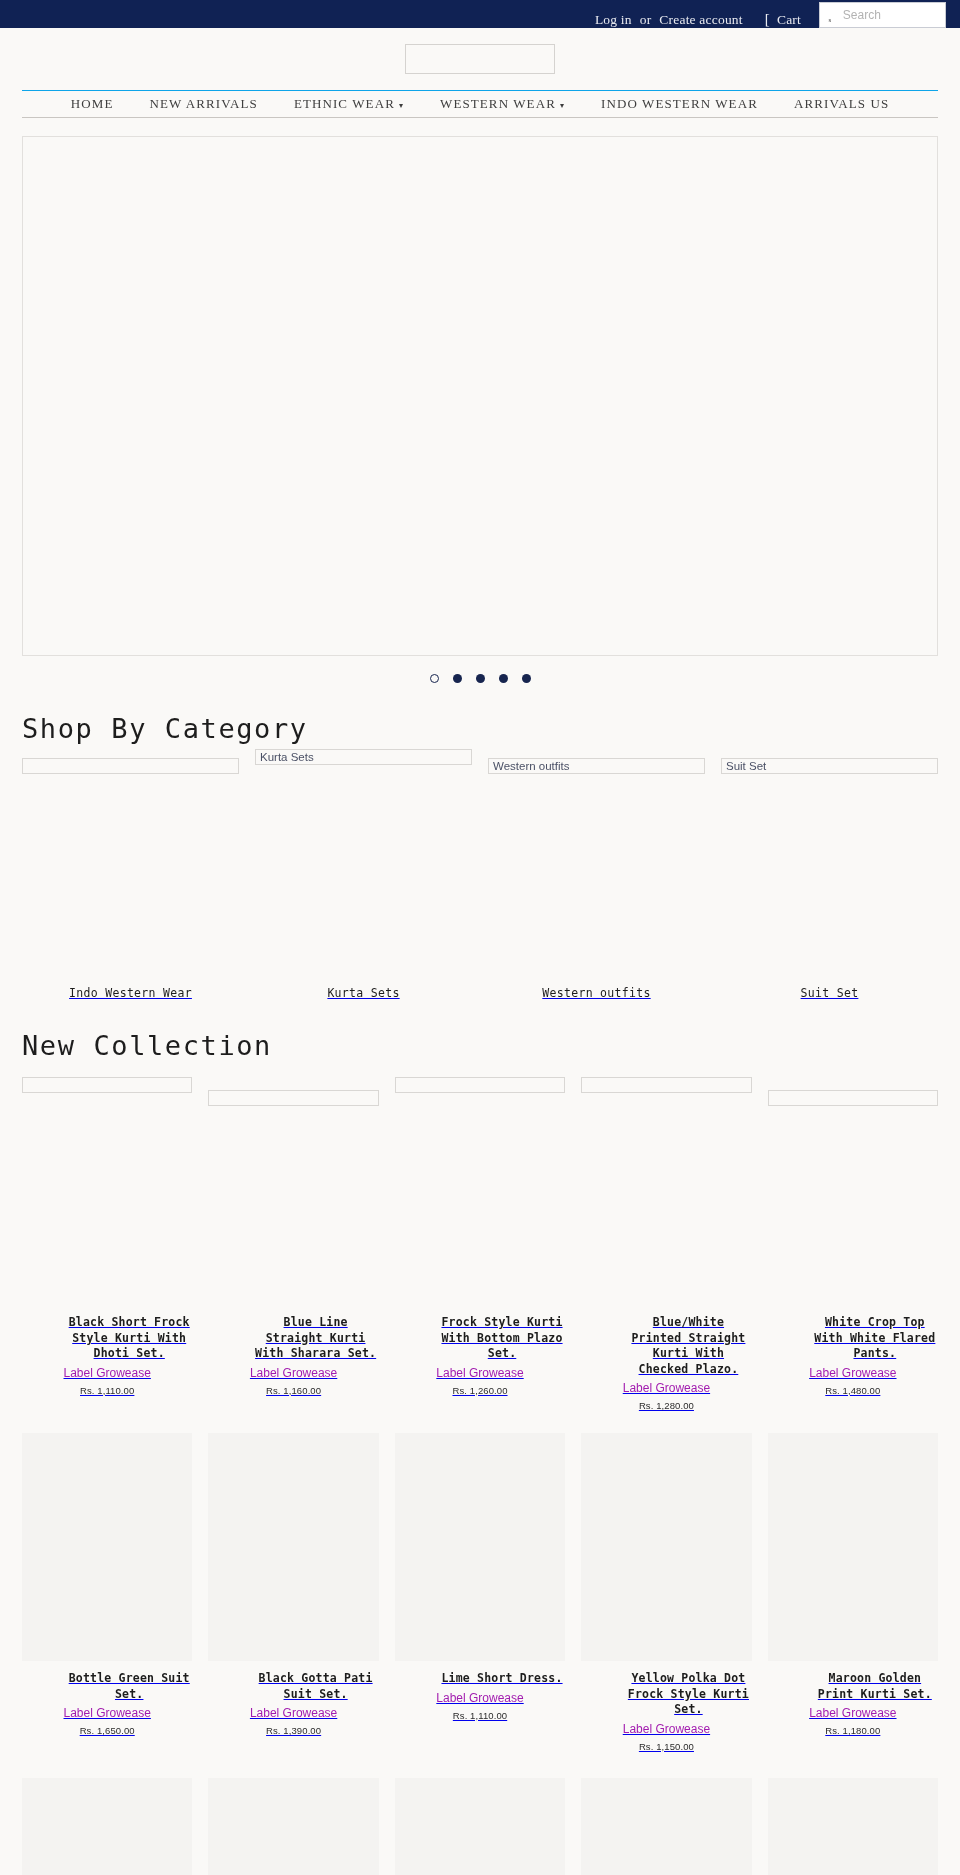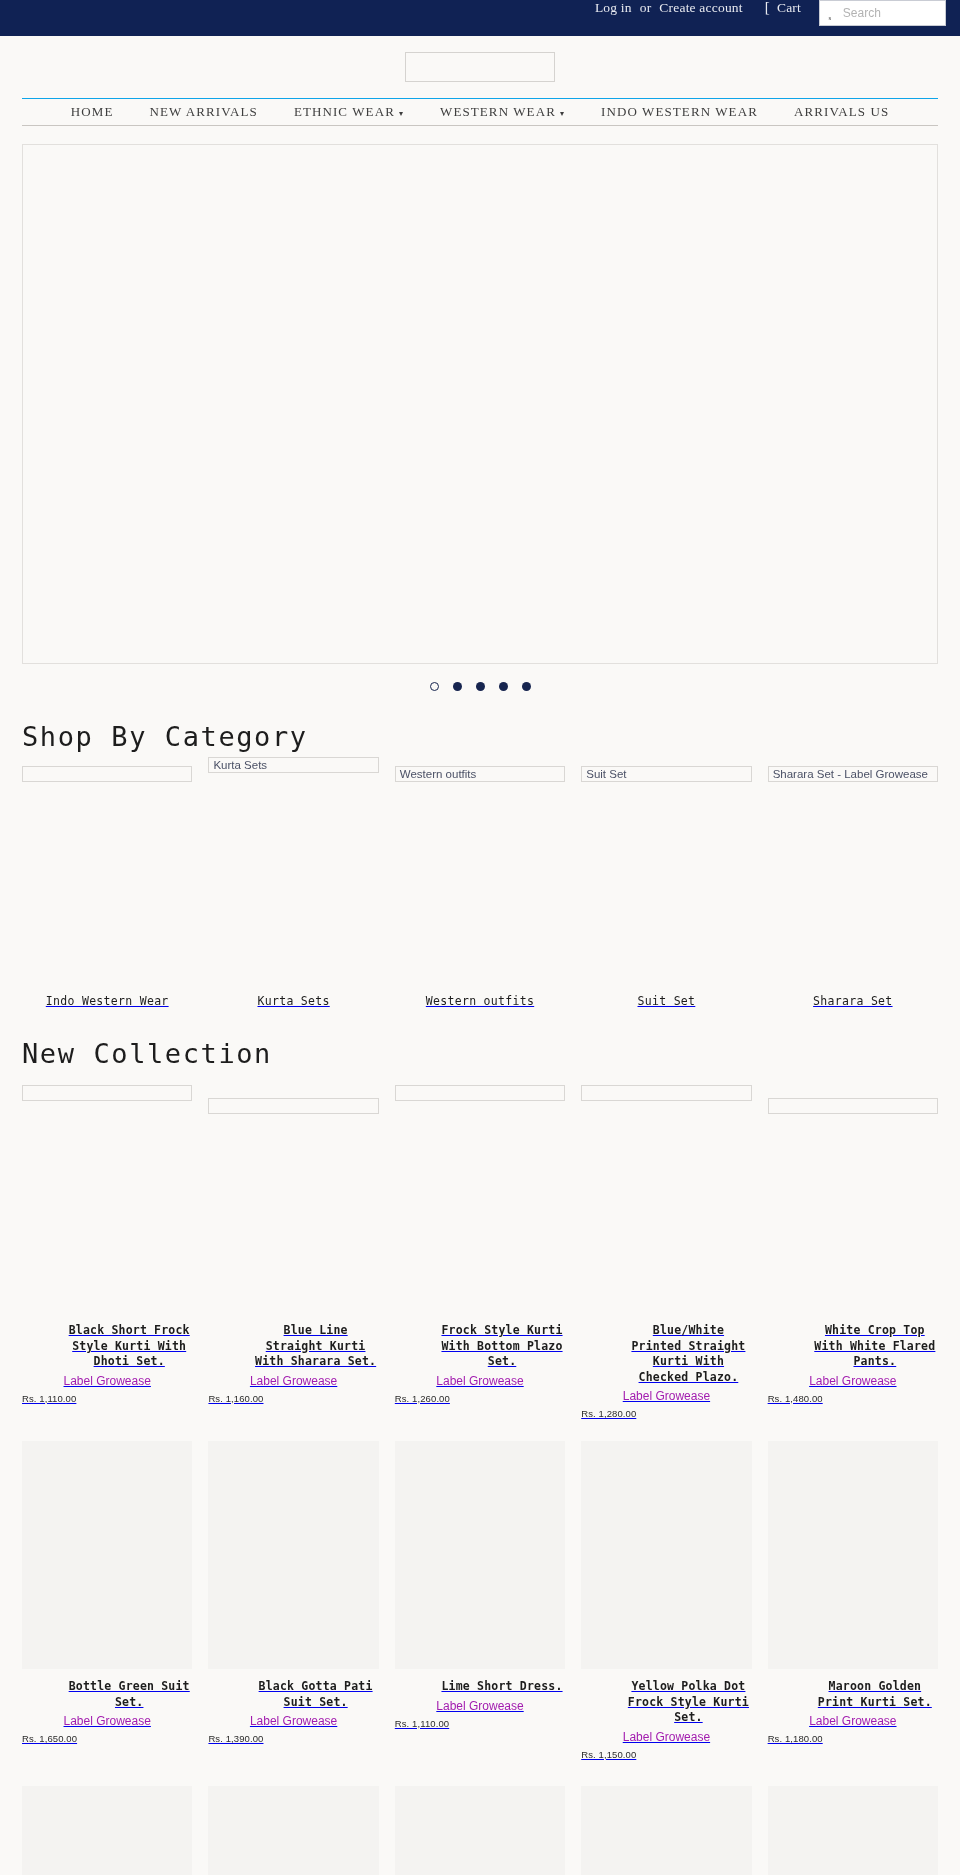--- a/index.html
+++ b/index.html
@@ -7,24 +7,24 @@
     margin: 0; padding: 0;
     background: #faf9f7;
     width: 960px;
     font-family: "Liberation Serif", serif;
     -webkit-font-smoothing: antialiased;
   }
   body { width: 960px; height: 1875px; overflow: hidden; position: relative; }
 
   
   .topbar {
-    height: 36px;
+    height: 28px;
     background: #102254;
     display: flex;
-    align-items: flex-start;
+    align-items: flex-end;
     justify-content: flex-end;
     padding-right: 14px;
     gap: 0;
   }
   .topbar a, .topbar span.sep {
     color: #e8eaf0;
     font-family: "Liberation Serif", serif;
     font-size: 13.5px;
     text-decoration: none;
     letter-spacing: .2px;
@@ -191,20 +191,21 @@
     font-family: Liberation Sans, sans-serif;
     font-size: 12px;
     color: #a21caf;
     text-align: center;
     margin-top: 4px;
   }
   .prod-price {
     font-family: "Liberation Sans", sans-serif;
     font-size: 9.5px;
     color: #2b2b2b;
+    text-align: center;
     margin-top: 5px;
     letter-spacing: .1px;
   }
   .row-gap-1 { margin-top: 22px; }
   .row-gap-2 { margin-top: 26px; }
 </style>
 </head>
 <body>
 
 <div class="topbar">
@@ -276,26 +277,20 @@
       <div class="alt-box" style="top:0px">Western outfits</div>
     </div>
     <div class="cat-label">Western outfits</div>
   </a>
   <a href="#" class="category-cell">
     <div class="cat-img-area">
       <div class="alt-box" style="top:0px">Suit Set</div>
     </div>
     <div class="cat-label">Suit Set</div>
   </a>
-  <a href="#" class="category-cell">
-    <div class="cat-img-area">
-      <div class="alt-box" style="top:0px">Sharara Set - Label Growease</div>
-    </div>
-    <div class="cat-label">Sharara Set</div>
-  </a>
 </div>
 
 <h2 class="section-title">New Collection</h2>
 
 <div class="product-grid">
   <a href="#" class="product-cell">
     <div class="prod-img-area">
       <div class="alt-box" style="top:0px"></div>
     </div>
     <div class="prod-title">Black Short Frock Style Kurti With Dhoti Set.</div>

